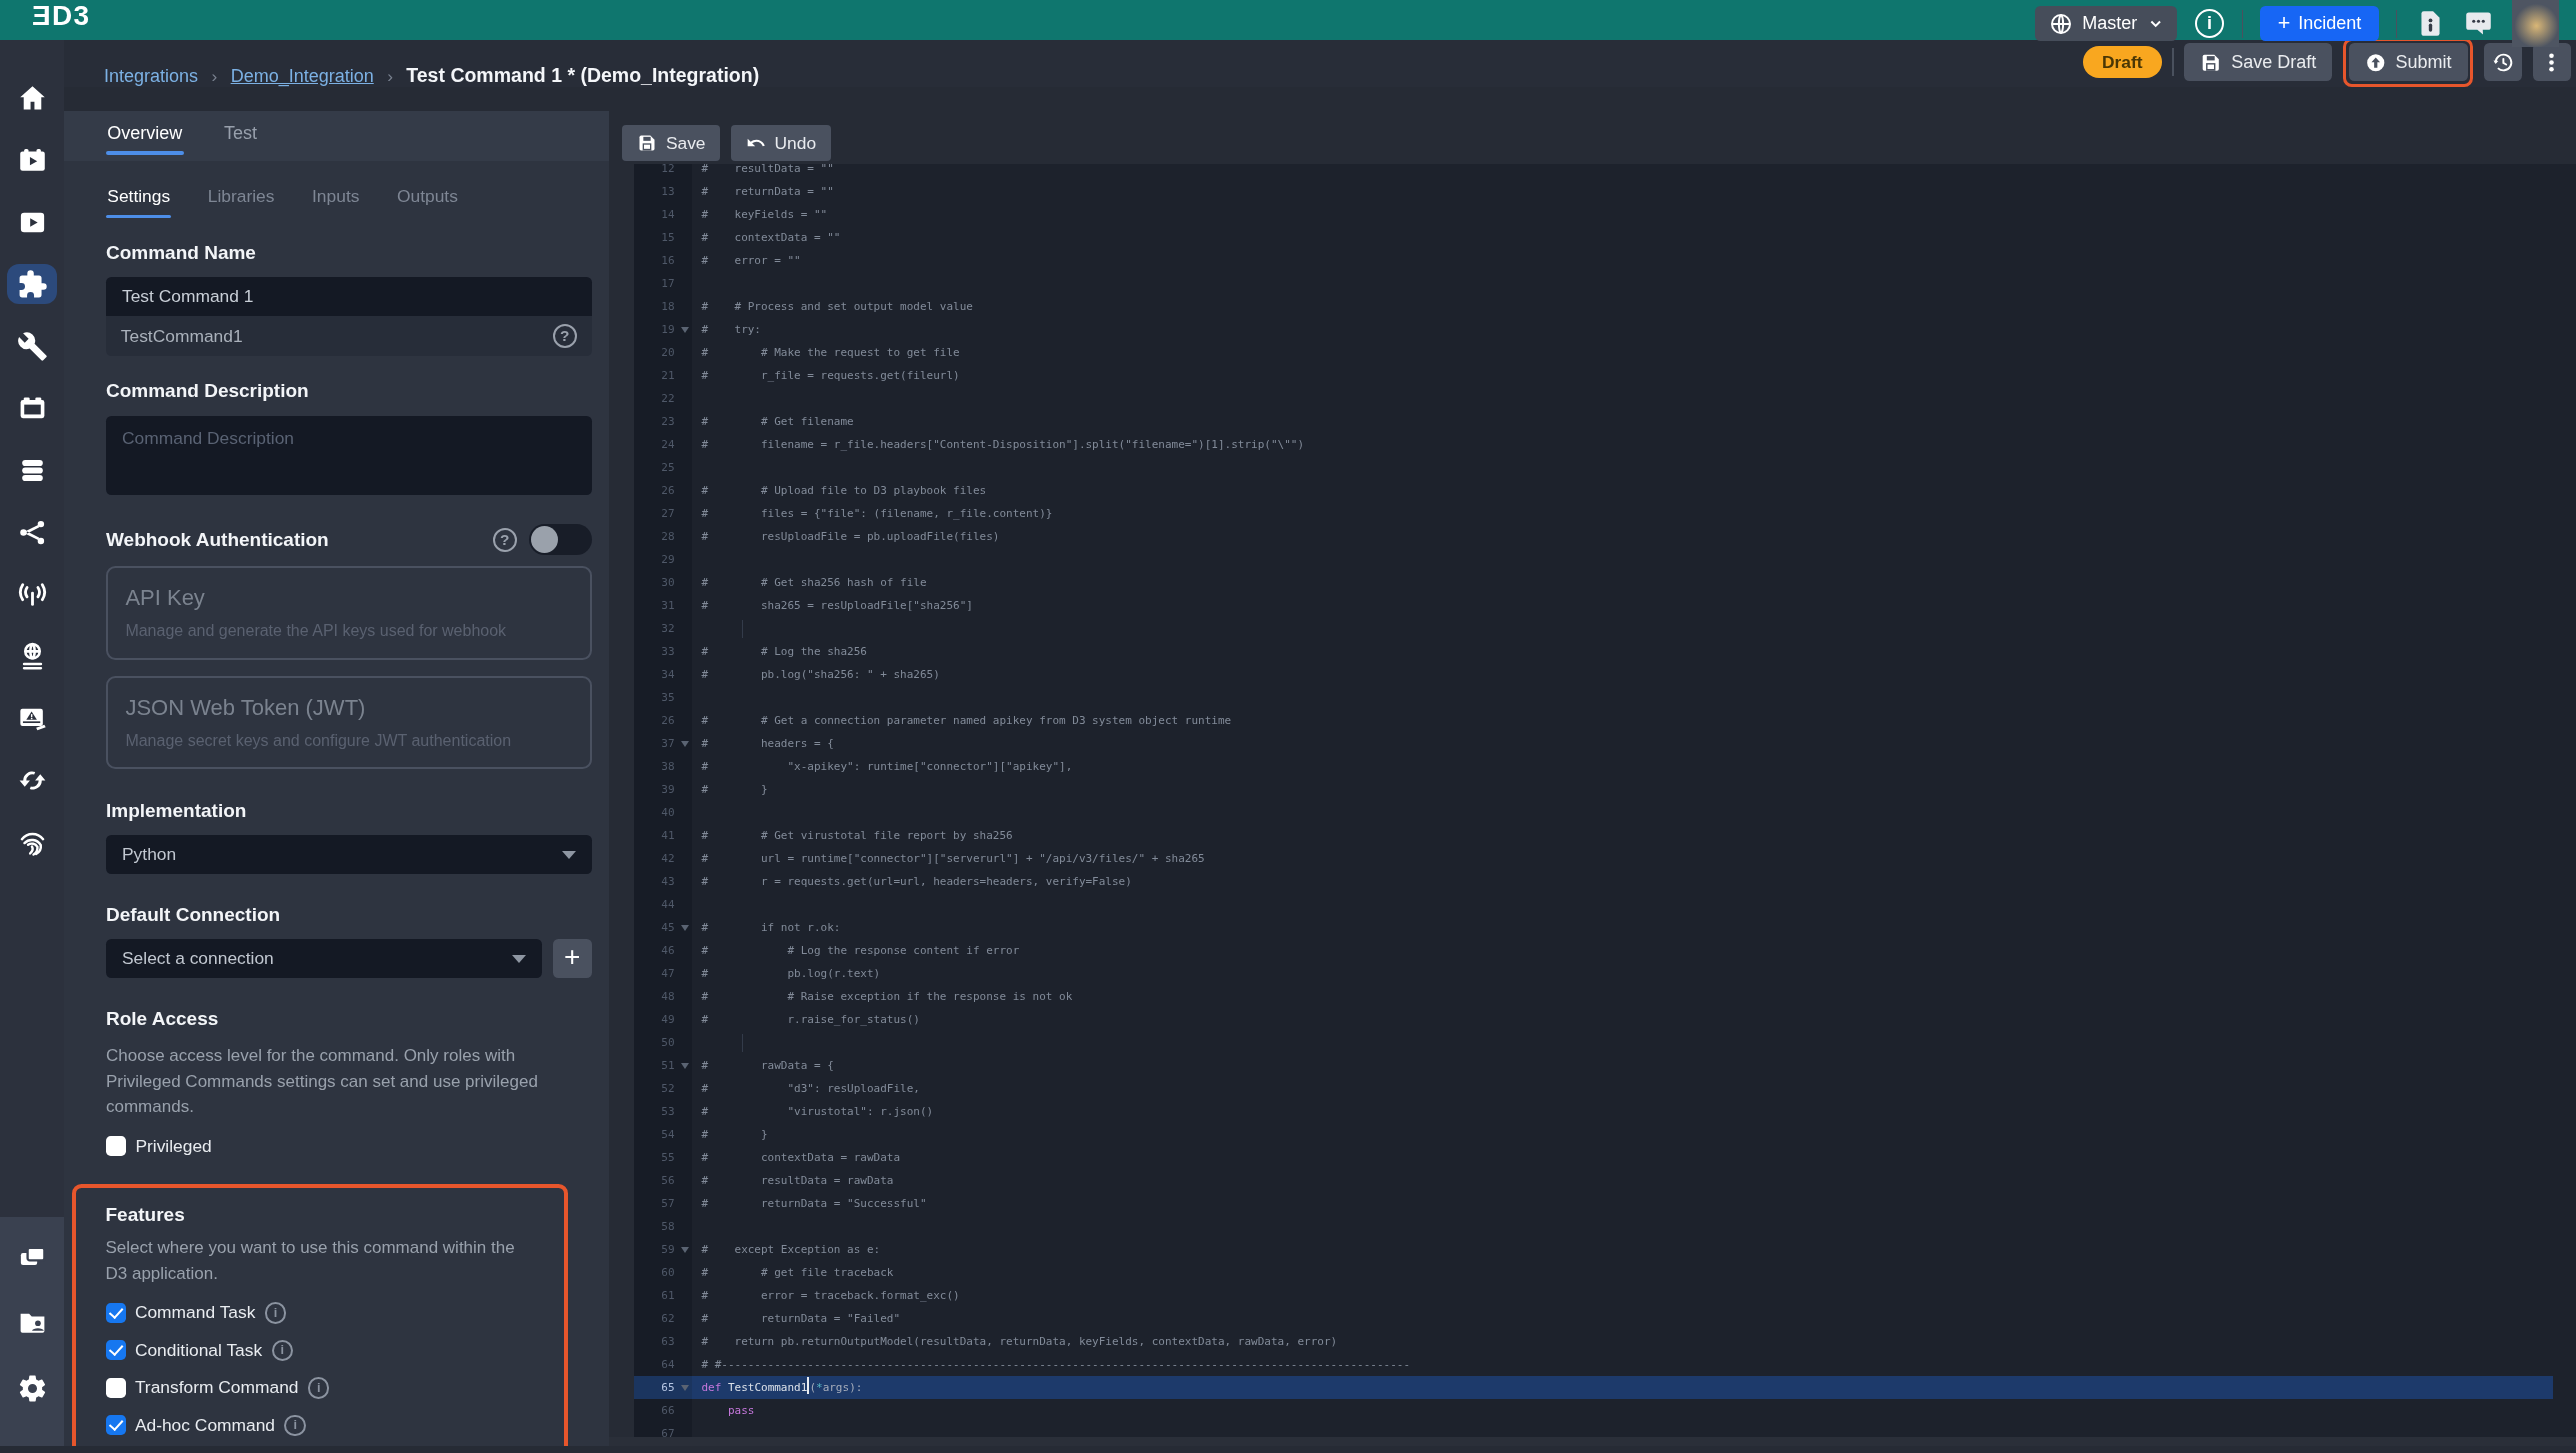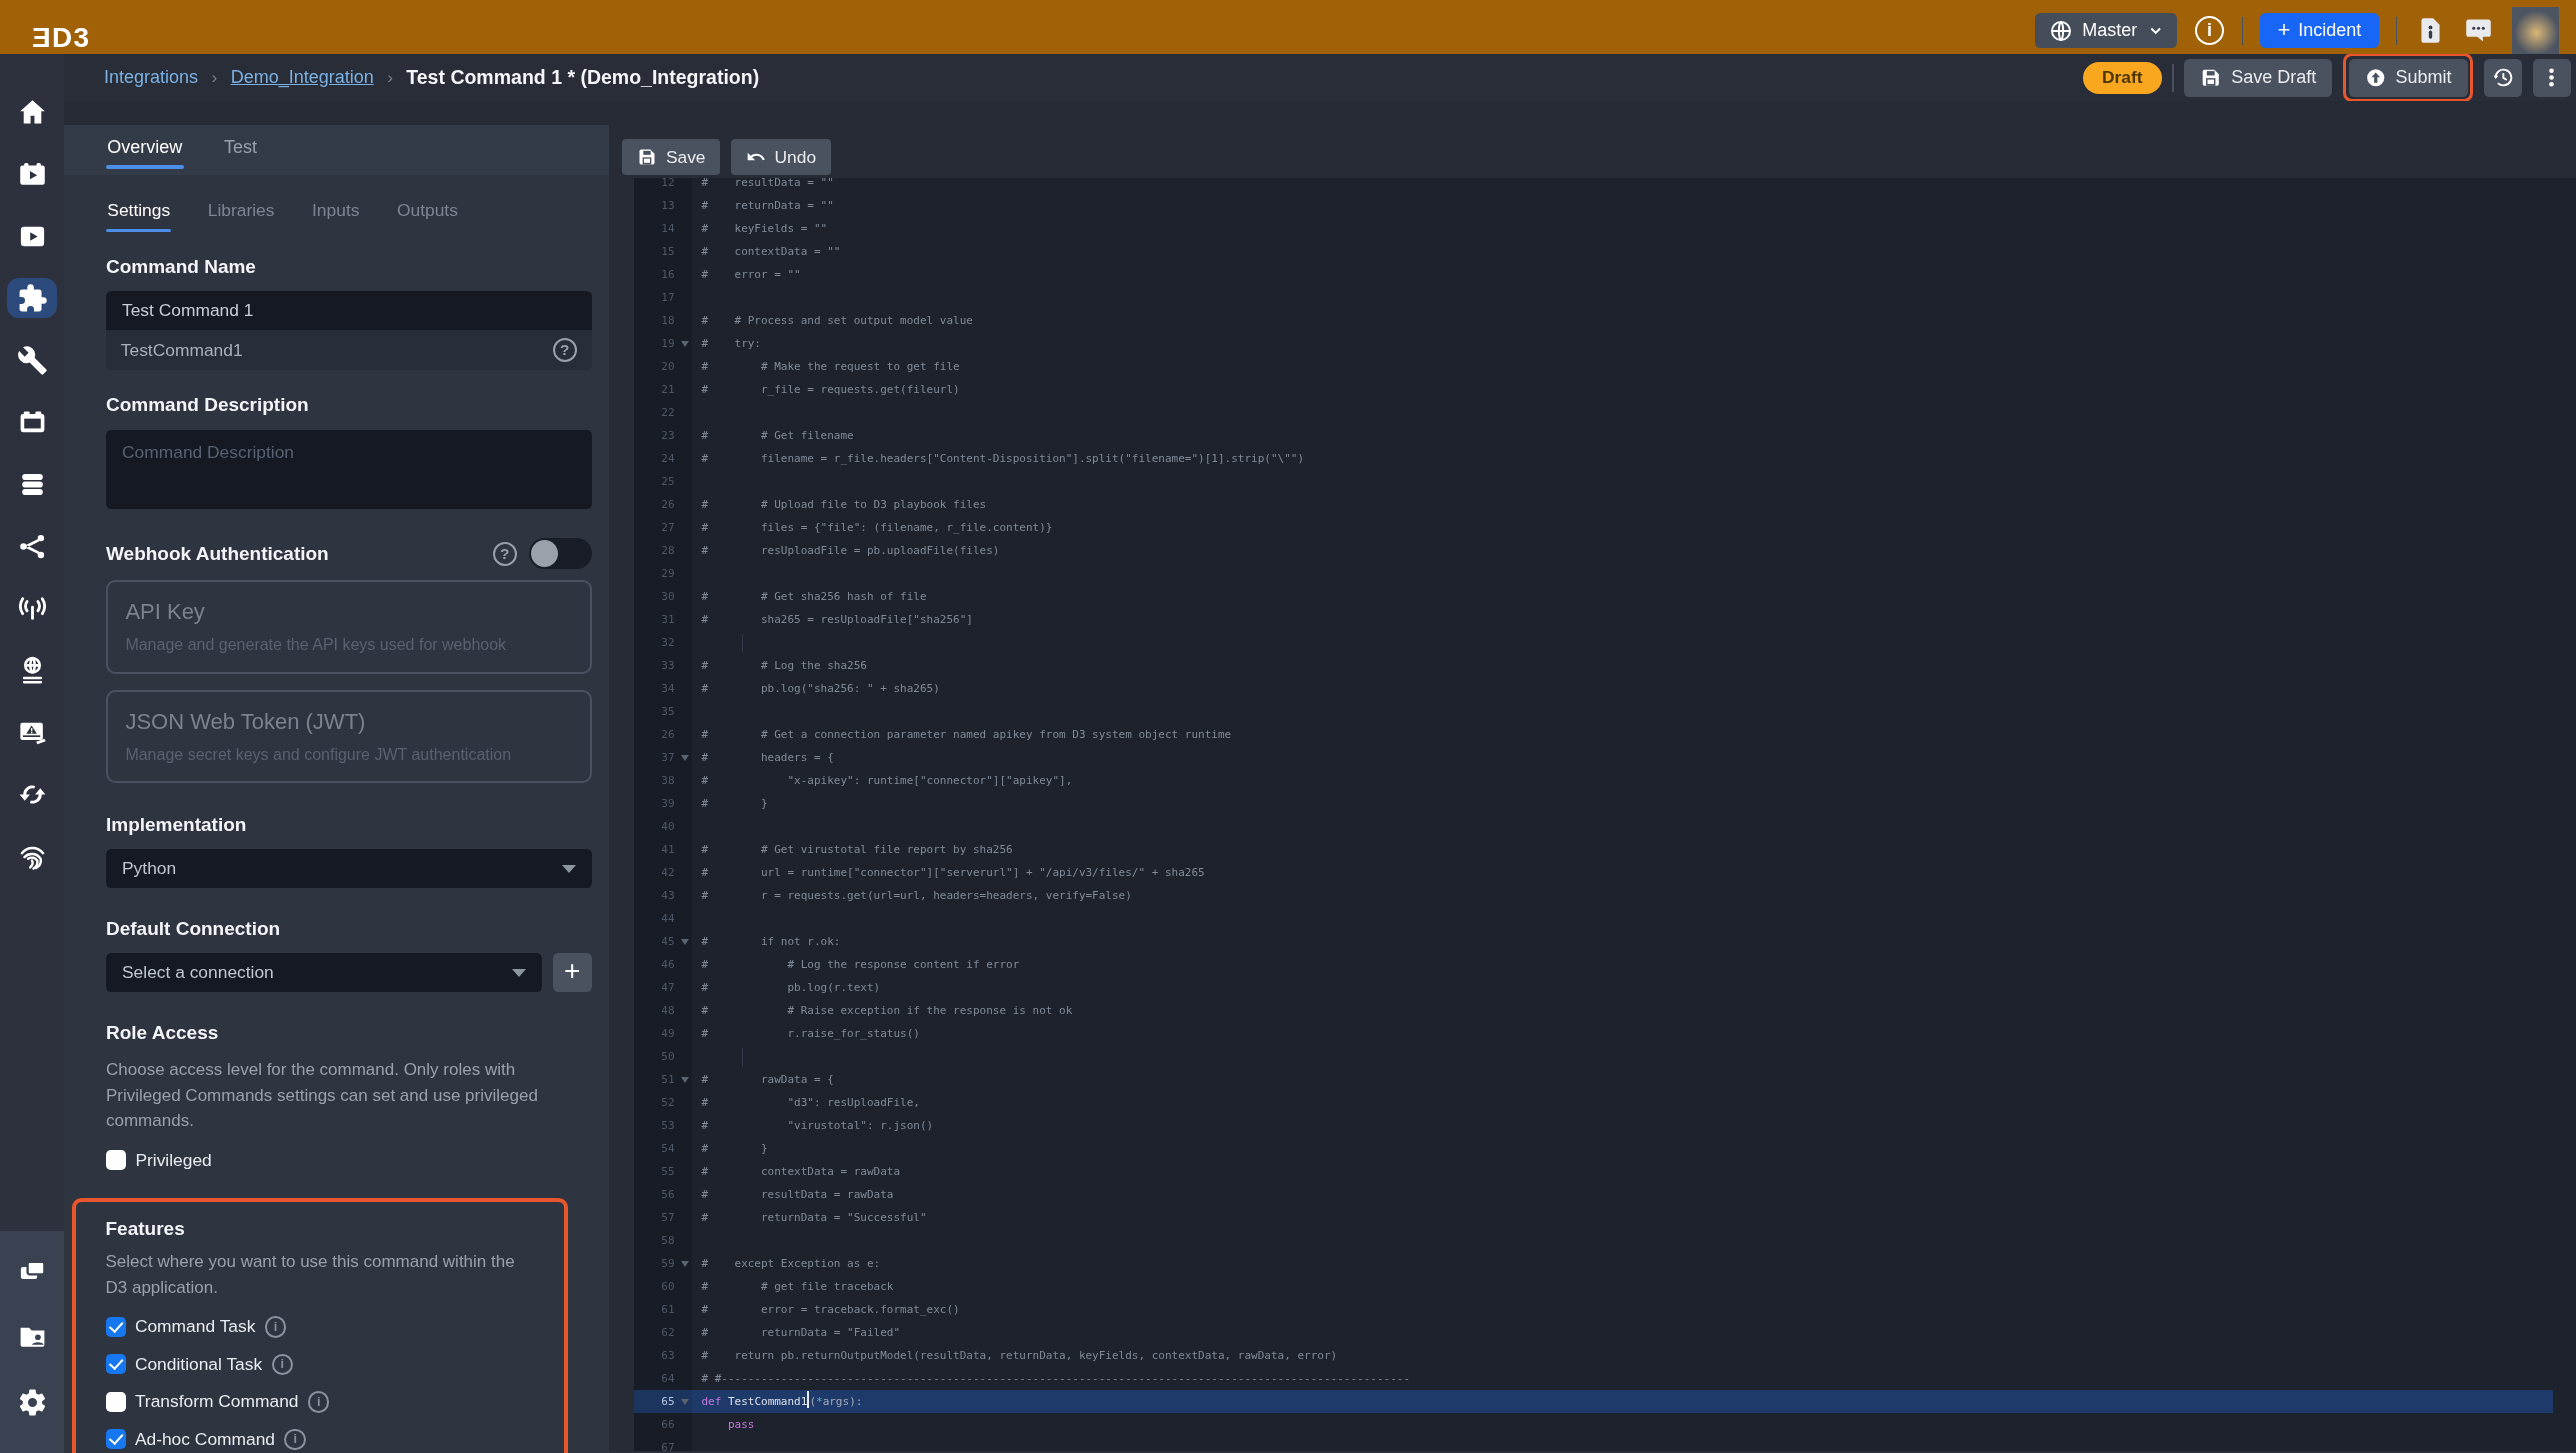--- a/index.html
+++ b/index.html
@@ -1,21 +1,21 @@
 <!DOCTYPE html>
 <html style="font-size:10.7px"><head>
 <meta charset="utf-8">
 <style>
   *{box-sizing:border-box;margin:0;padding:0}
   html,body{width:2576px;height:1453px;overflow:hidden;background:#262b35;
     font-family:"Liberation Sans",sans-serif;-webkit-font-smoothing:antialiased}
   svg{display:block}
 
   
-  .topnav{height:54px;background:#a16207;display:flex;align-items:flex-end;padding:0 17.4px 0 32px;position:relative;z-index:5}
+  .topnav{height:40px;background:#0f766e;display:flex;align-items:flex-start;padding:0 17.4px 0 32px;position:relative;z-index:5}
   .logo{color:#fff;font-size:28px;font-weight:700;letter-spacing:1.3px;margin-right:44px}
   .nav-items{display:flex;align-items:center;gap:10.7px;height:100%}
   .nav-item{color:#dde1e7;font-size:18px;padding:8.7px 18px;border-radius:6.7px;white-space:nowrap;position:relative;cursor:pointer}
   .nav-item.active{background:#3f4653;color:#fff}
   .nav-item.active::after{content:"";position:absolute;left:4px;right:4px;bottom:-8px;height:4px;background:#1a79f7;border-radius:2px}
   .nav-right{margin-left:auto;display:flex;align-items:center;gap:17.4px}
   .master{display:flex;align-items:center;gap:9.4px;background:#464d5a;border-radius:5.4px;height:35px;padding:0 13.4px;color:#fff;font-size:18px;cursor:pointer}
   .circle-i{width:29.5px;height:29.5px;border:2px solid #fff;border-radius:50%;color:#fff;font-size:18px;font-weight:700;display:flex;align-items:center;justify-content:center}
   .vdiv{width:1.3px;height:28px;background:#4a515e}
   .incident{height:35px;background:#1766f5;color:#fff;border-radius:5.4px;font-size:18px;display:flex;align-items:center;padding:0 17.4px;gap:8px;cursor:pointer;white-space:nowrap}
@@ -28,21 +28,21 @@
   .rail-icon{width:50px;height:40px;margin-bottom:22px;display:flex;align-items:center;justify-content:center;color:#fff;cursor:pointer;flex:none}
   .rail-icon svg{width:31px;height:31px}
   .rail-icon.active{background:#2c4a7c;border-radius:12px}
   .rail-spacer{flex:1}
   .rail-bottom{width:64px;background:#3a4150;display:flex;flex-direction:column;align-items:center;padding:20px 0 38px;gap:25.5px}
   .rail-bottom .rail-icon{margin-bottom:0}
 
   .rightcol{flex:1;display:flex;flex-direction:column;min-width:0}
 
   
-  .breadbar{height:47px;background:#282d38;display:flex;align-items:center;padding:0 5.4px 0 40px;gap:13.4px;flex:none}
+  .breadbar{height:47px;background:#282d38;display:flex;align-items:flex-end;padding:0 5.4px 0 40px;gap:13.4px;flex:none}
   .crumb{color:#7cb1e4;font-size:18px;cursor:pointer;white-space:nowrap}
   .crumb.u{text-decoration:underline}
   .crumb-sep{color:#79818f;font-size:17.4px}
   .crumb-cur{color:#f4f6f9;font-size:19.5px;font-weight:700;white-space:nowrap}
   .bread-right{margin-left:auto;display:flex;align-items:center;gap:10.7px}
   .draft{background:#f9a71f;color:#4a3705;font-size:17.4px;font-weight:600;height:32px;padding:0 19px;border-radius:16px;display:flex;align-items:center}
   .gbtn{height:38px;background:#4a515f;border-radius:5.4px;color:#ebedf0;font-size:18px;display:flex;align-items:center;gap:9.4px;padding:0 16px;cursor:pointer;white-space:nowrap}
   .gbtn svg{width:21.5px;height:21.5px}
   .submit-anno{border:3.4px solid #e7562c;border-radius:8.7px;padding:2.7px}
   .sq-btn{width:38px;height:38px;background:#4a515f;border-radius:5.4px;display:flex;align-items:center;justify-content:center;cursor:pointer}

